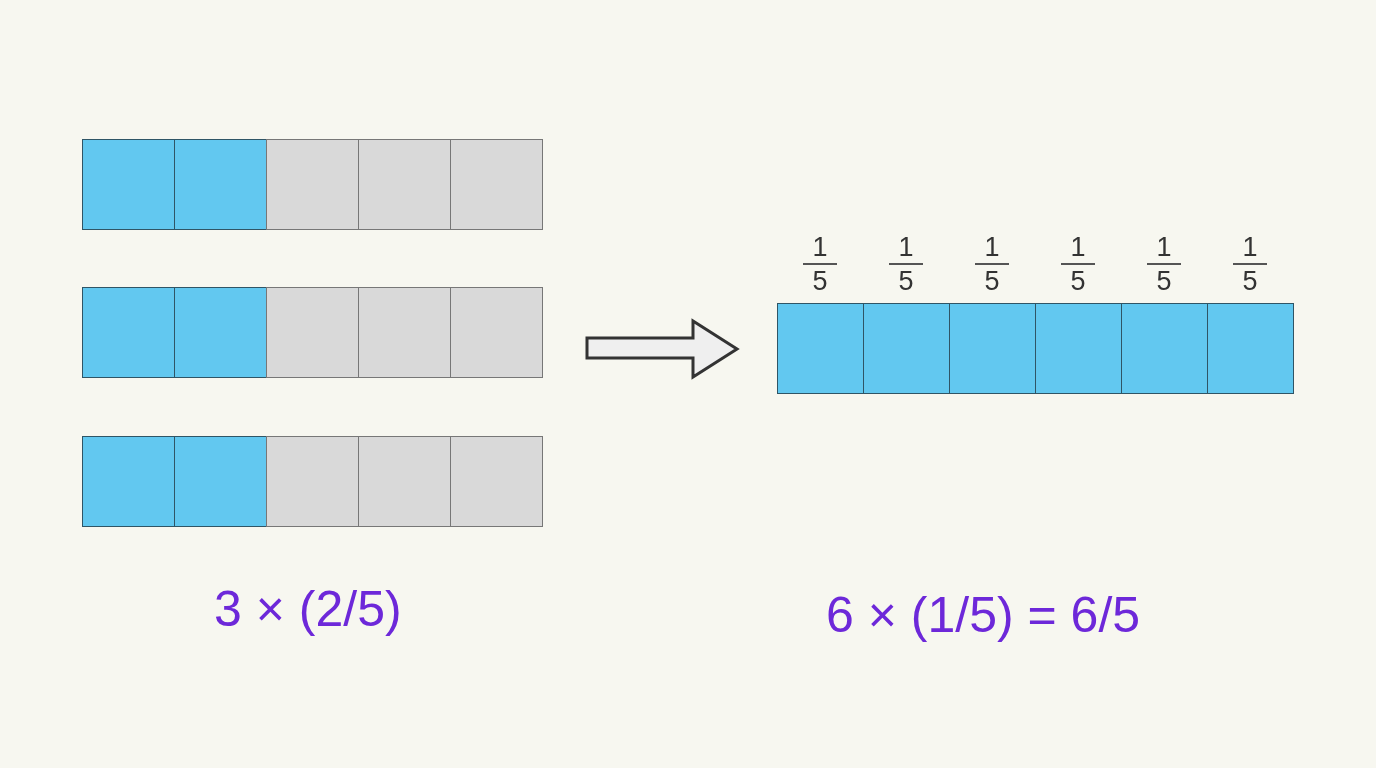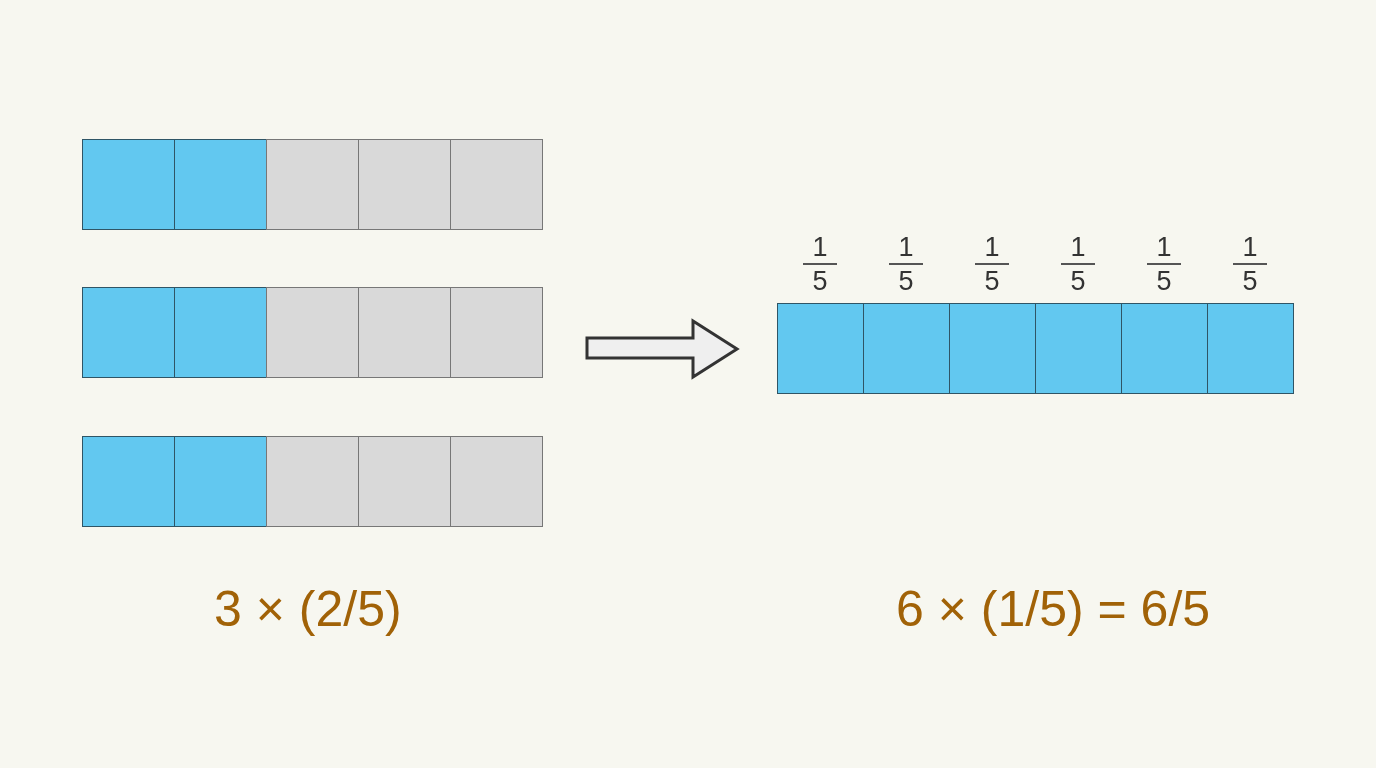--- a/index.html
+++ b/index.html
@@ -19,21 +19,21 @@
   .cell:first-child { margin-left: 0; }
   .cell.filled-blue { background: #62c8f0; border-color: #2f5566; }
   .cell.empty { background: #d9d9d9; border-color: #777; }
   .frac {
     position: absolute; top: 232px; width: 86px;
     text-align: center; color: #333; font-size: 27px; line-height: 30px;
   }
   .frac .num, .frac .den { display: block; }
   .frac .line { display: block; width: 34px; height: 2px; background: #555; margin: 1px auto 1px; }
   .expr {
-    position: absolute; top: 580px; font-size: 50px; color: #a16207;
+    position: absolute; top: 580px; font-size: 50px; color: #6d28d9;
     white-space: nowrap;
   }
   svg.arrow { position: absolute; left: 580px; top: 315px; }
 </style>
 </head>
 <body>
 
 <div class="bar" style="left:82px; top:139px;">
   <div class="cell filled-blue"></div>
   <div class="cell filled-blue"></div>
@@ -95,13 +95,13 @@
 
 <div class="bar" style="left:777px; top:303px;">
   <div class="cell filled-blue" style="width:87px;"></div>
   <div class="cell filled-blue" style="width:87px;"></div>
   <div class="cell filled-blue" style="width:87px;"></div>
   <div class="cell filled-blue" style="width:87px;"></div>
   <div class="cell filled-blue" style="width:87px;"></div>
   <div class="cell filled-blue" style="width:87px;"></div>
 </div>
 
-<div class="expr" style="left:896px;">6 × (1/5) = 6/5</div>
+<div class="expr" style="left:826px;margin-top:6px;">6 × (1/5) = 6/5</div>
 
 </body></html>

